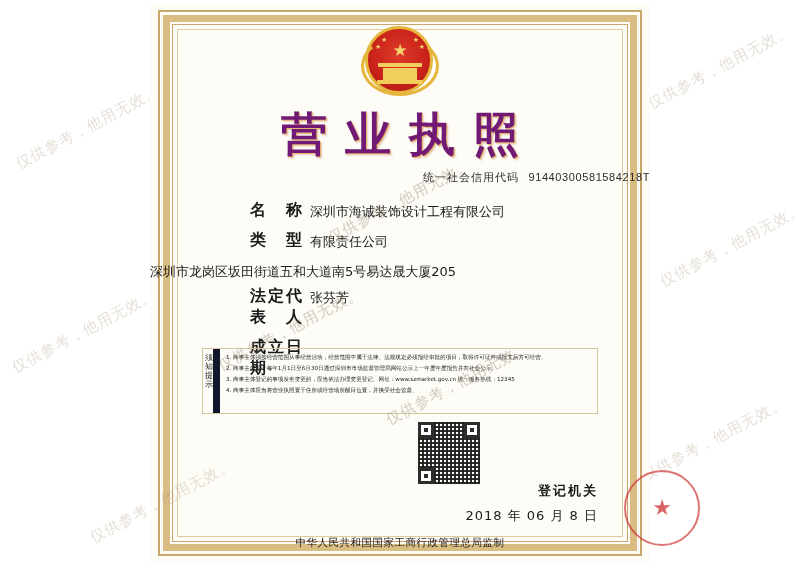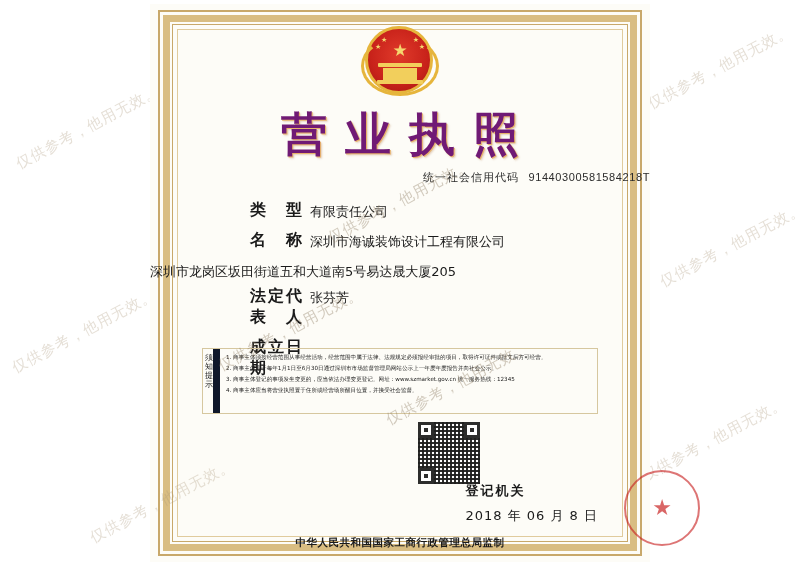--- a/index.html
+++ b/index.html
@@ -254,21 +254,21 @@
   }
   .qr .fp.tl { left: 0; top: 0; }
   .qr .fp.tr { right: 0; top: 0; }
   .qr .fp.bl { left: 0; bottom: 0; }
 
   
   .registry {
     position: absolute;
     right: 52px;
     top: 478px;
-    text-align: left;
+    text-align: right;
     font-size: 13px;
     color: #1a1a1a;
     font-family: "DejaVu Sans", "Liberation Sans", sans-serif;
   }
   .registry .line1 { letter-spacing: 2px; font-weight: bold; }
   .registry .line2 { margin-top: 7px; letter-spacing: 1px; }
 
   
   .seal {
     position: absolute;
@@ -293,21 +293,20 @@
   
   .footer {
     position: absolute;
     left: 0; right: 0;
     bottom: 12px;
     text-align: center;
     font-size: 10.5px;
     color: #1a1a1a;
     letter-spacing: .5px;
     font-family: "DejaVu Sans", "Liberation Sans", sans-serif;
-    font-weight: bold;
   }
 
   
   .wm {
     position: absolute;
     color: rgba(170,150,120,.30);
     font-size: 15px;
     white-space: nowrap;
     font-family: "DejaVu Sans", "Liberation Sans", sans-serif;
     pointer-events: none;
@@ -350,26 +349,26 @@
 
     <div class="title">营业执照</div>
 
     <div class="credit">
       <span class="label">统一社会信用代码</span>
       <span class="code">91440300581584218T</span>
     </div>
 
     <div class="fields">
       <div class="row">
+        <div class="key">名　称</div>
+        <div class="val">深圳市海诚装饰设计工程有限公司</div>
+      </div>
+      <div class="row">
         <div class="key">类　型</div>
         <div class="val">有限责任公司</div>
-      </div>
-      <div class="row">
-        <div class="key">名　称</div>
-        <div class="val">深圳市海诚装饰设计工程有限公司</div>
       </div>
       <div class="row tall">
         <div class="val">深圳市龙岗区坂田街道五和大道南5号易达晟大厦205</div>
       </div>
       <div class="row">
         <div class="key">法定代表人</div>
         <div class="val">张芬芳</div>
       </div>
       <div class="row">
         <div class="key">成立日期</div>

